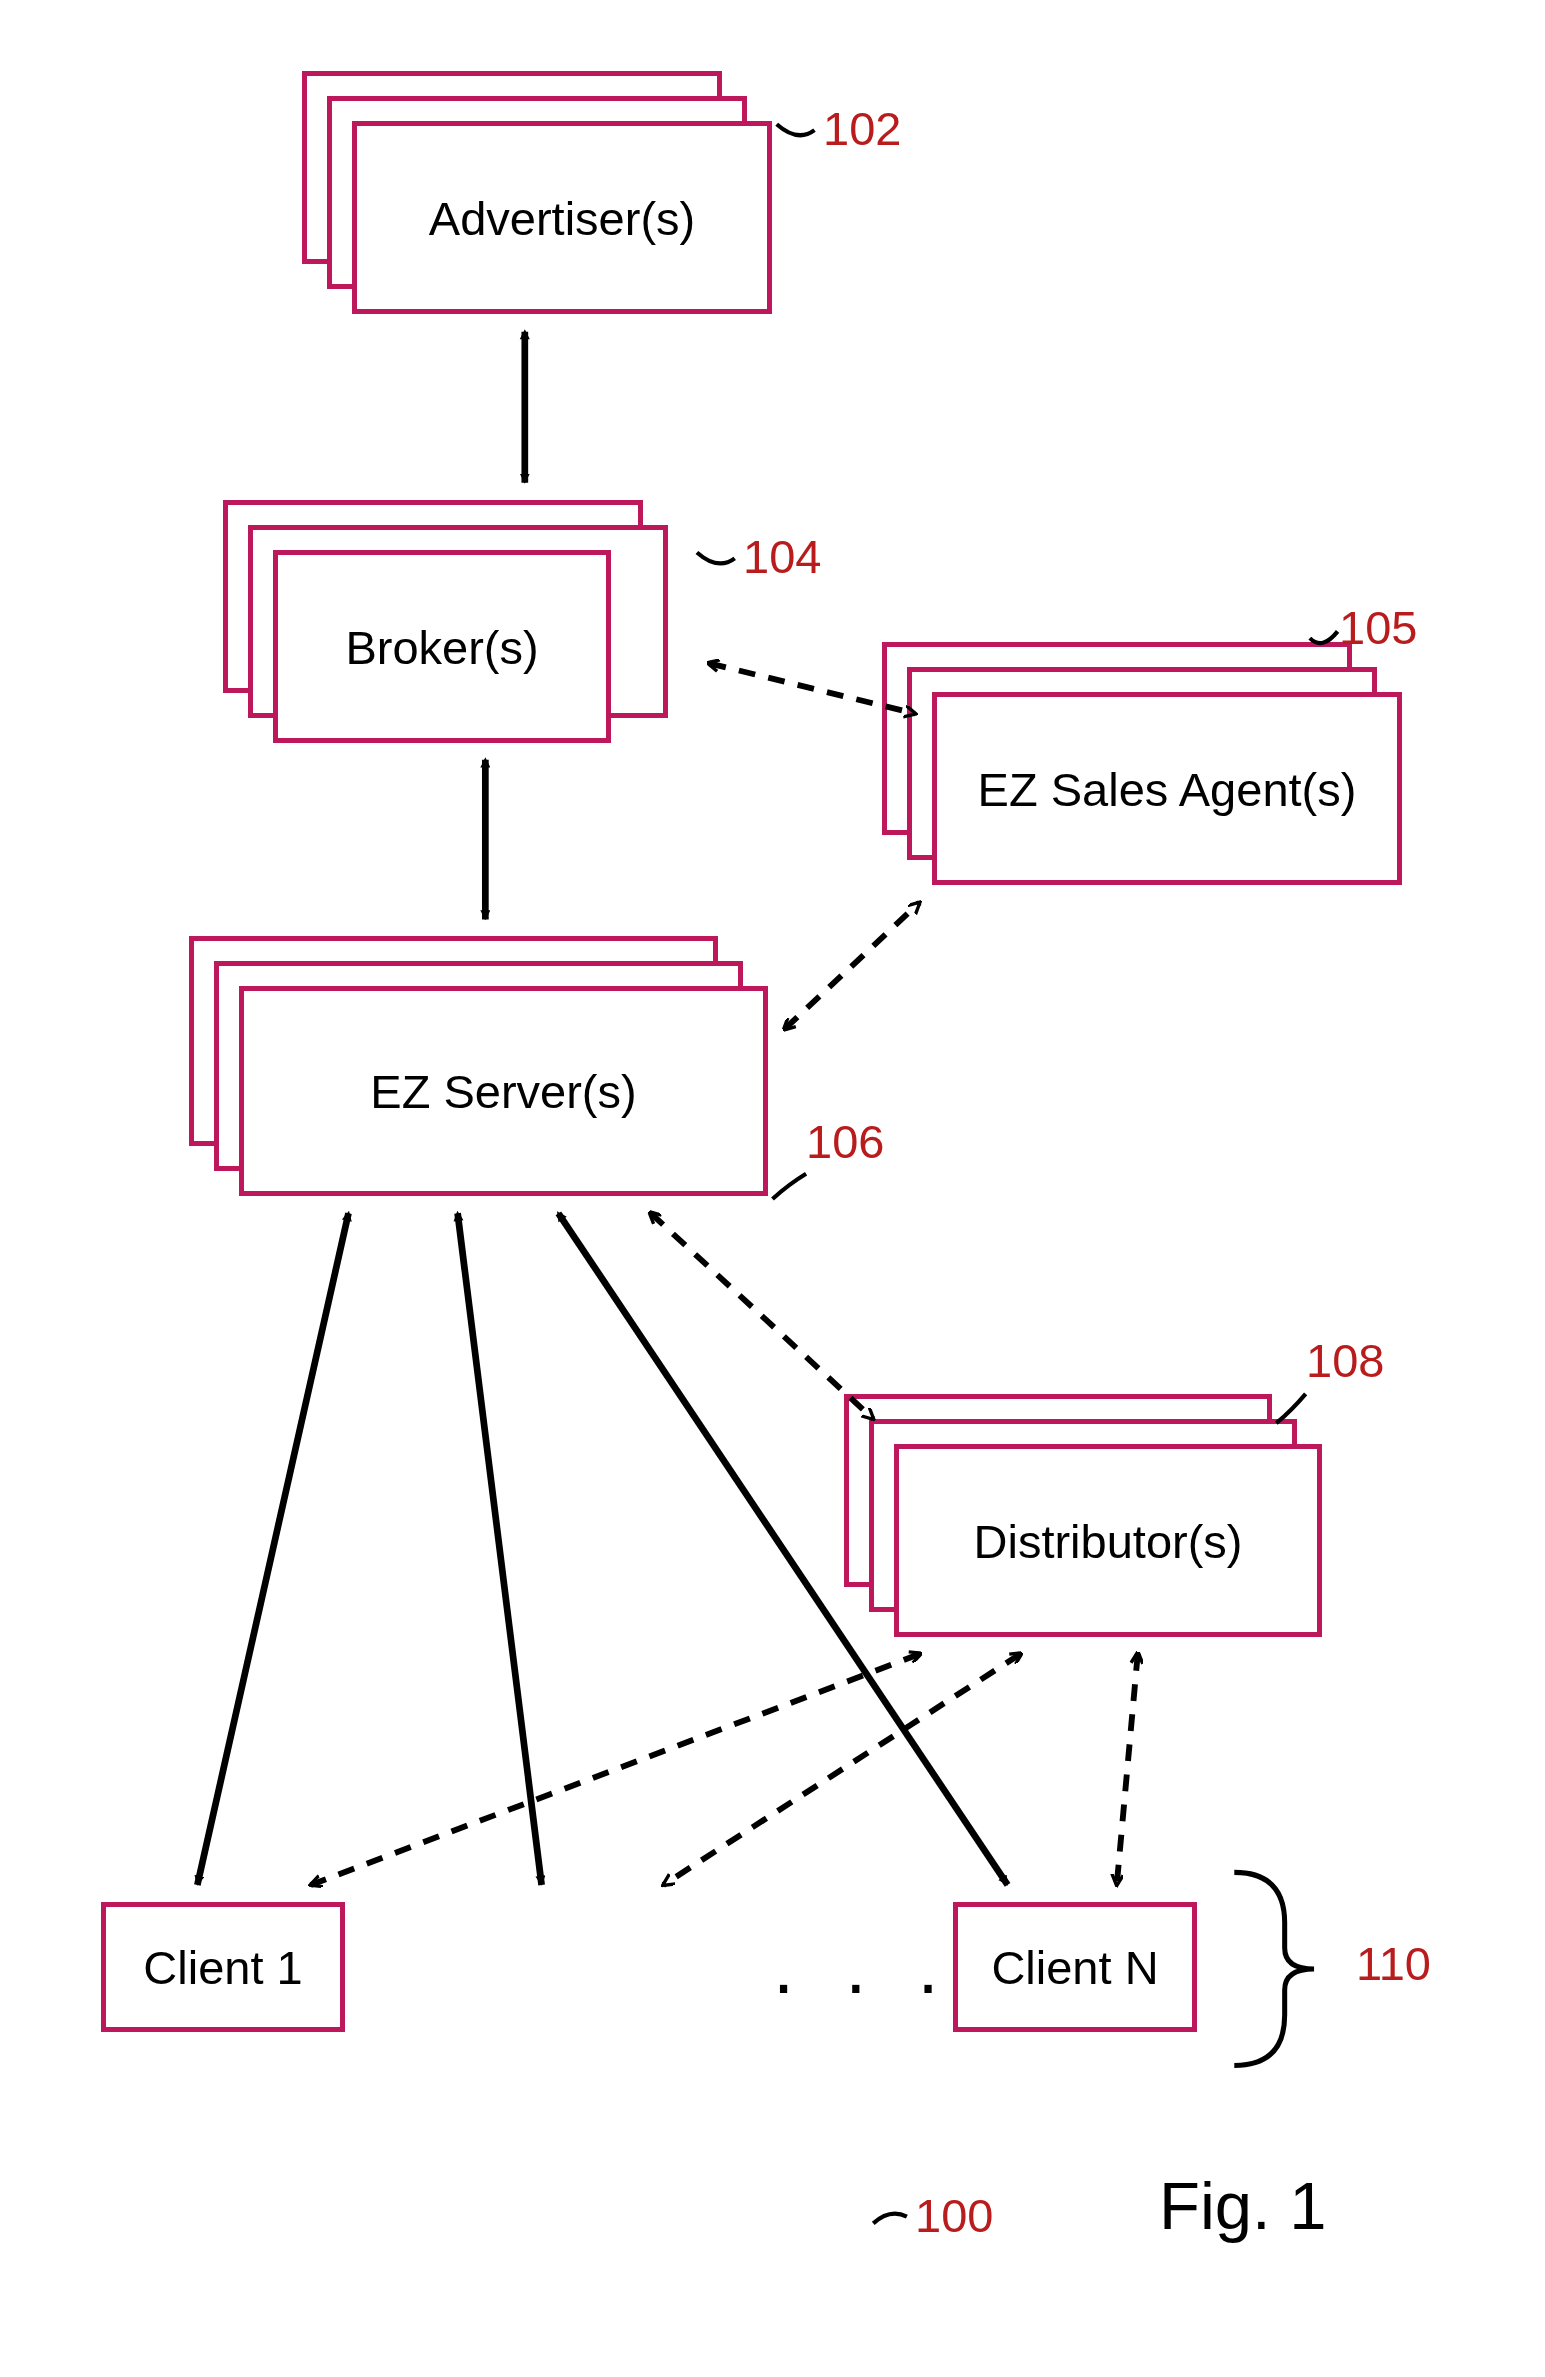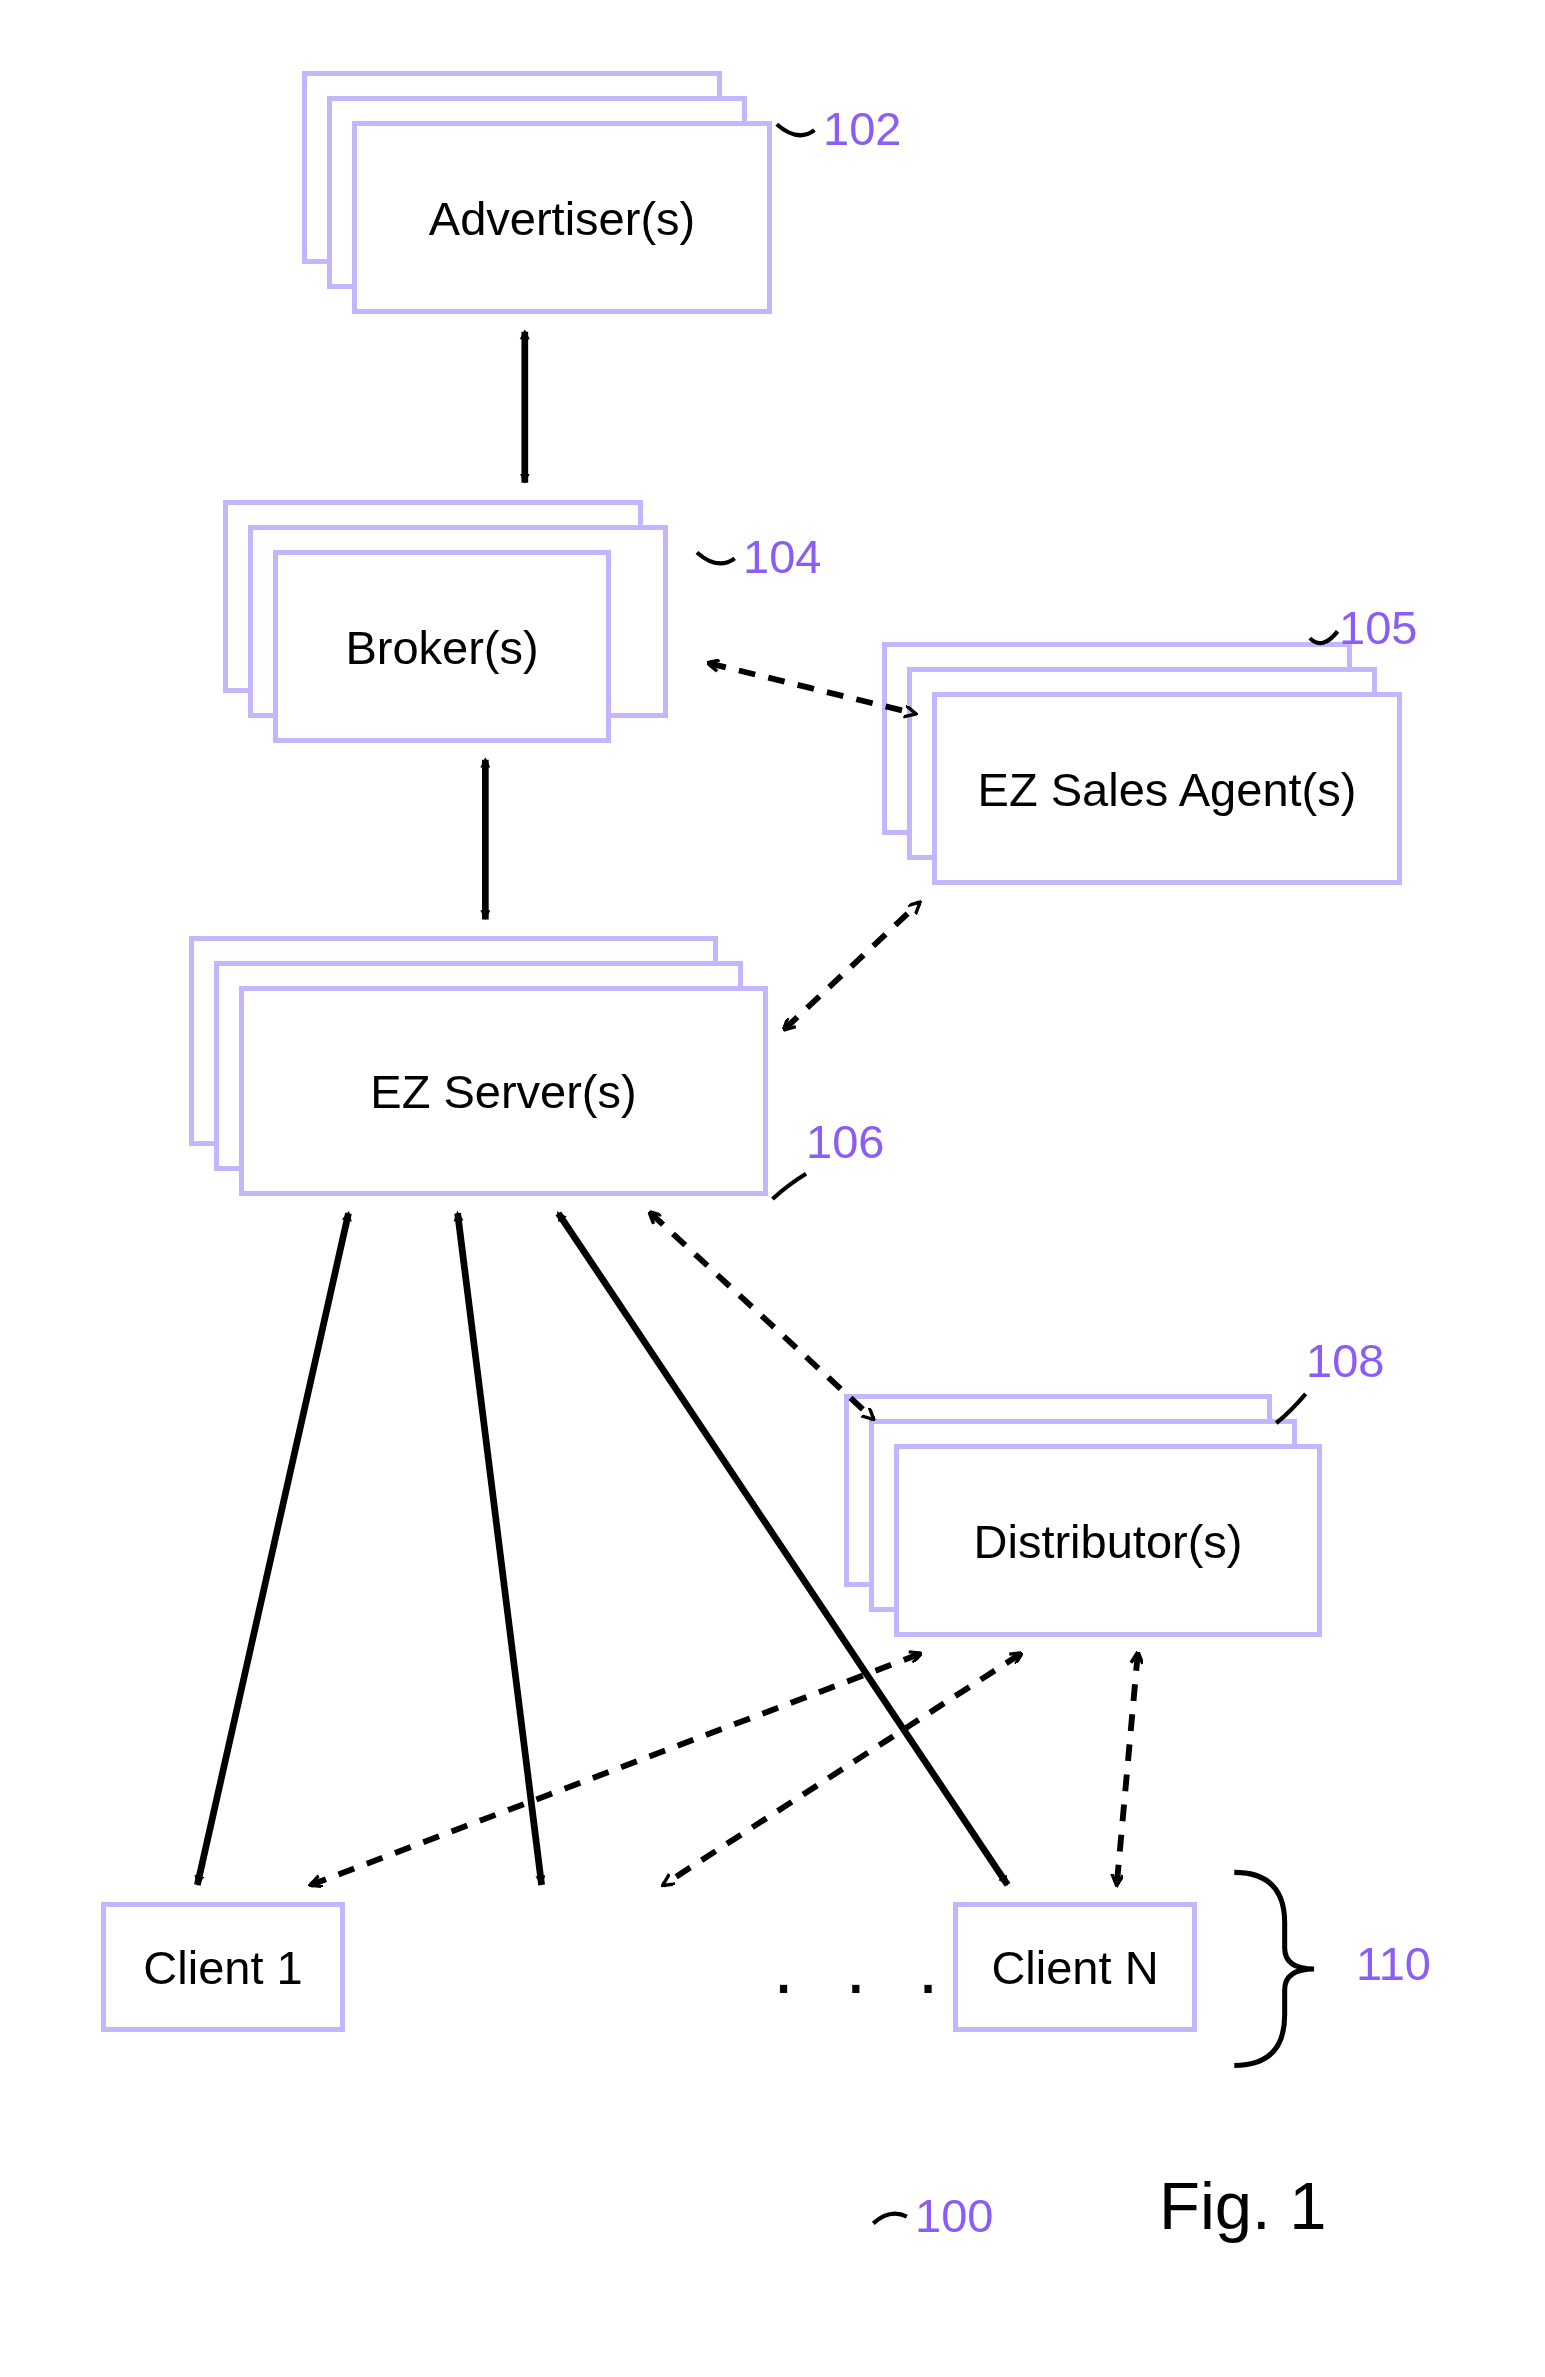--- a/index.html
+++ b/index.html
@@ -12,36 +12,36 @@
     position: relative;
     width: 1545px;
     height: 2377px;
   }
   .stack {
     position: absolute;
   }
   .box {
     position: absolute;
     background: #fff;
-    border: 5px solid #c4b5fd;
+    border: 5px solid #be185d;
     box-sizing: border-box;
   }
   .box-label {
     position: absolute;
     width: 100%;
     top: 50%;
     transform: translateY(-50%);
     text-align: center;
     font-size: 47px;
     color: #000;
   }
   .ref-label {
     position: absolute;
     font-size: 47px;
-    color: #8b5cf6;
+    color: #b91c1c;
   }
   .fig-label {
     position: absolute;
     font-size: 67px;
     color: #000;
   }
   .dots {
     position: absolute;
     font-size: 76px;
     color: #000;

